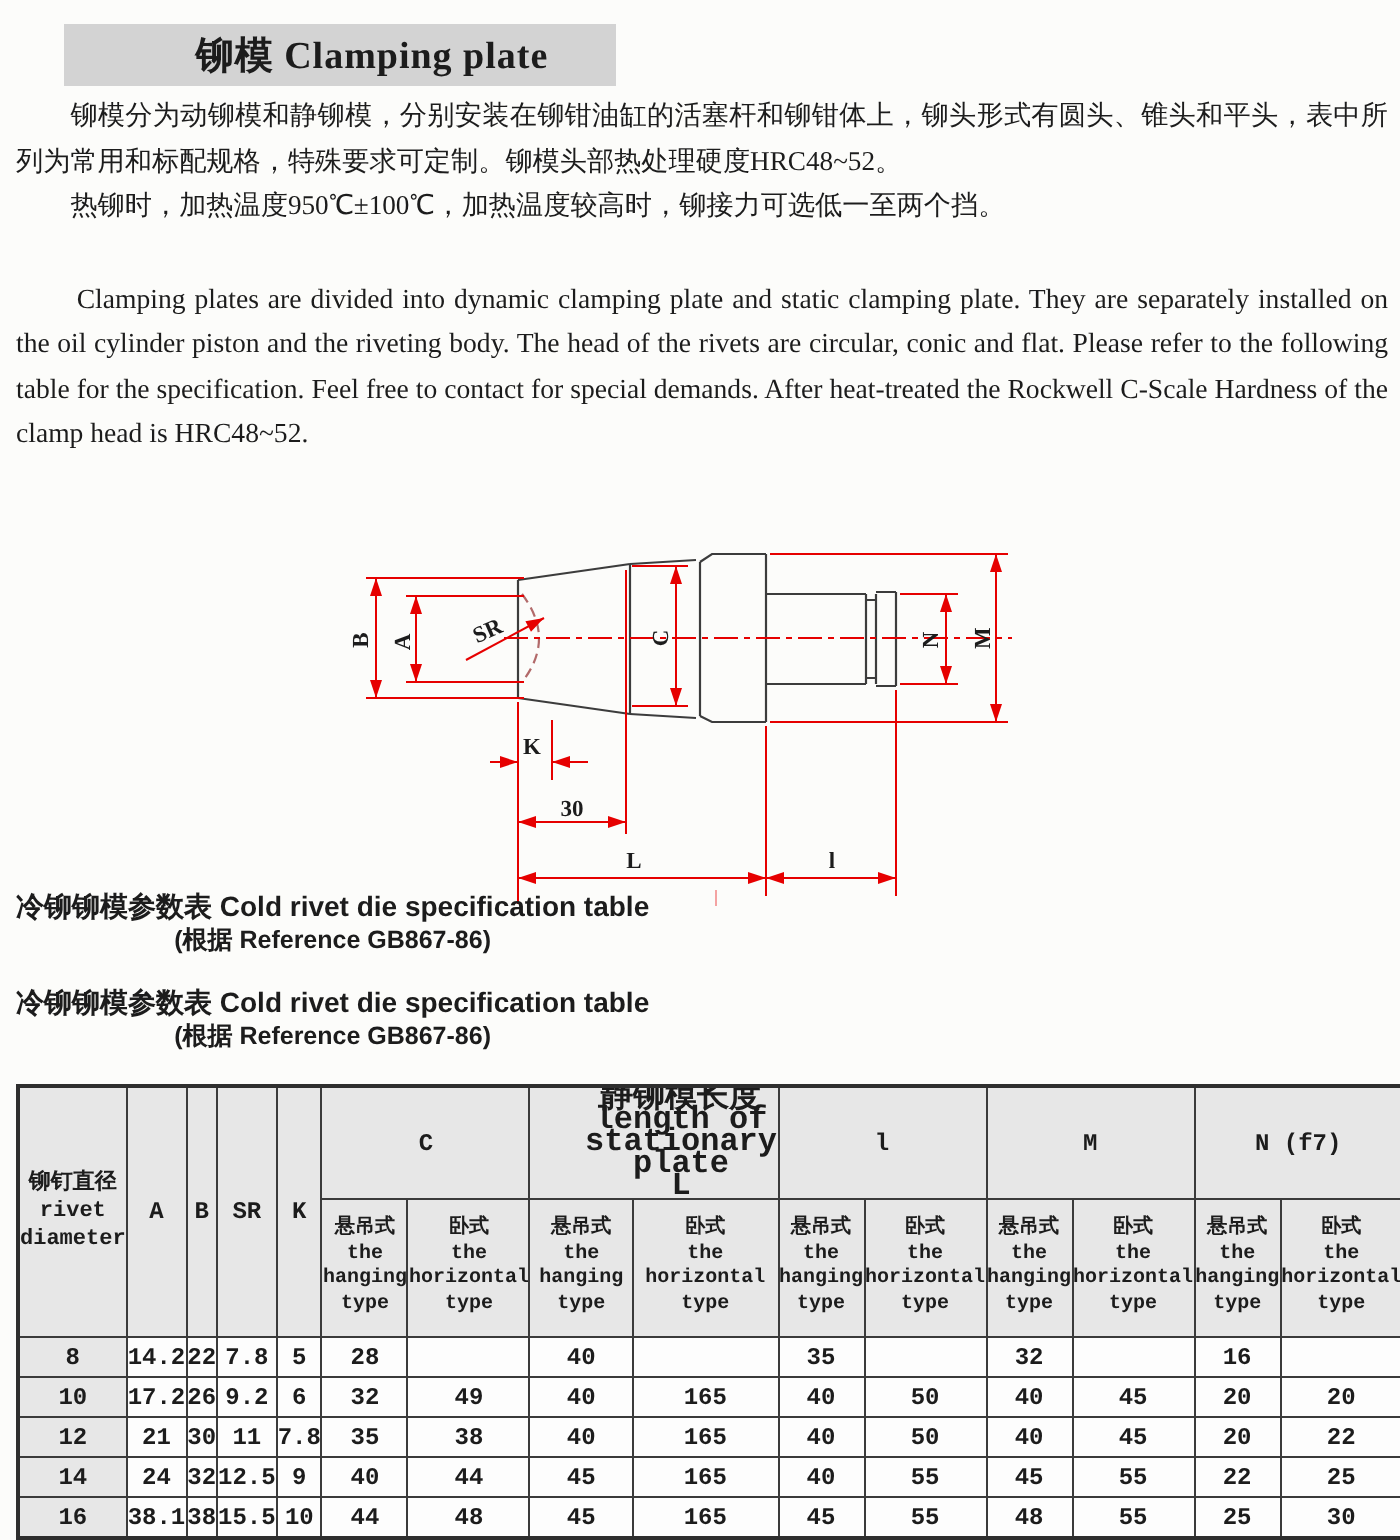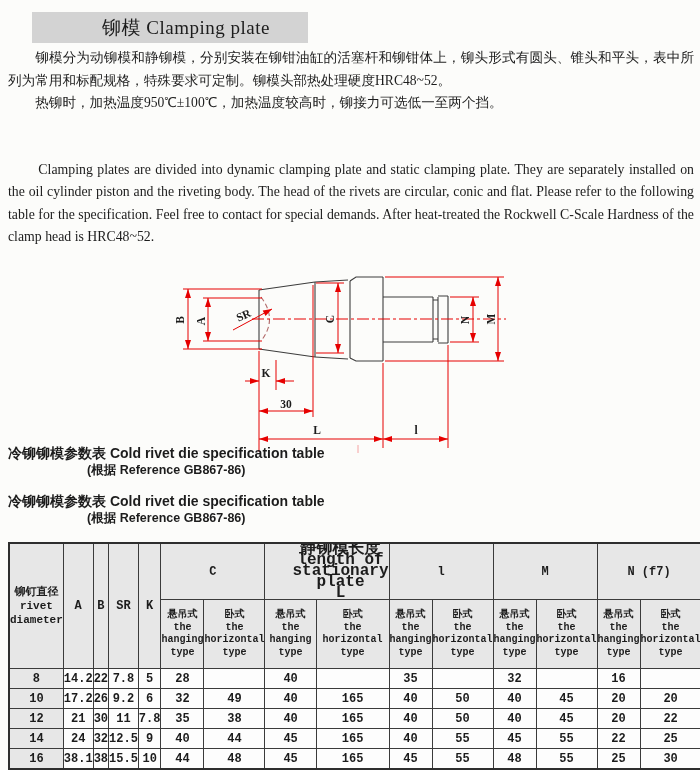--- a/index.html
+++ b/index.html
@@ -6,25 +6,25 @@
   body{
     width:700px;height:770px;position:relative;overflow:hidden;
     background:#fcfcfa;color:#1c1c1c;
     font-family:"Liberation Serif",serif;
   }
   
   .titlebar{
     position:absolute;left:32px;top:12px;width:276px;height:31px;
     background:#d3d3d3;display:flex;align-items:center;justify-content:center;
   }
-  .titlebar .t{font-weight:normal;font-size:19px;letter-spacing:.5px;margin-left:32px;}
+  .titlebar .t{font-weight:bold;font-size:19px;letter-spacing:.5px;margin-left:32px;}
   
   .zh{position:absolute;left:8px;top:47px;width:686px;font-size:13.6px;line-height:22.6px;text-align:justify;}
   .zh p{margin:0;text-indent:2em;}
-  .en{position:absolute;left:8px;top:139px;width:686px;font-size:13.8px;line-height:22.4px;text-align:justify;margin-top:20px;}
+  .en{position:absolute;left:8px;top:139px;width:686px;font-size:13.8px;line-height:22.4px;text-align:justify;}
   .en p{margin:0;text-indent:2.2em;}
   
   .drawing{position:absolute;left:160px;top:265px;}
   
   .cap{position:absolute;left:8px;font-family:"Liberation Sans",sans-serif;font-weight:bold;line-height:1.25;text-align:center;}
   .cap .l1{font-size:14px;}
   .cap .l2{font-size:12.5px;}
   #cap1{top:445px;}
   #cap2{top:493px;}
   

